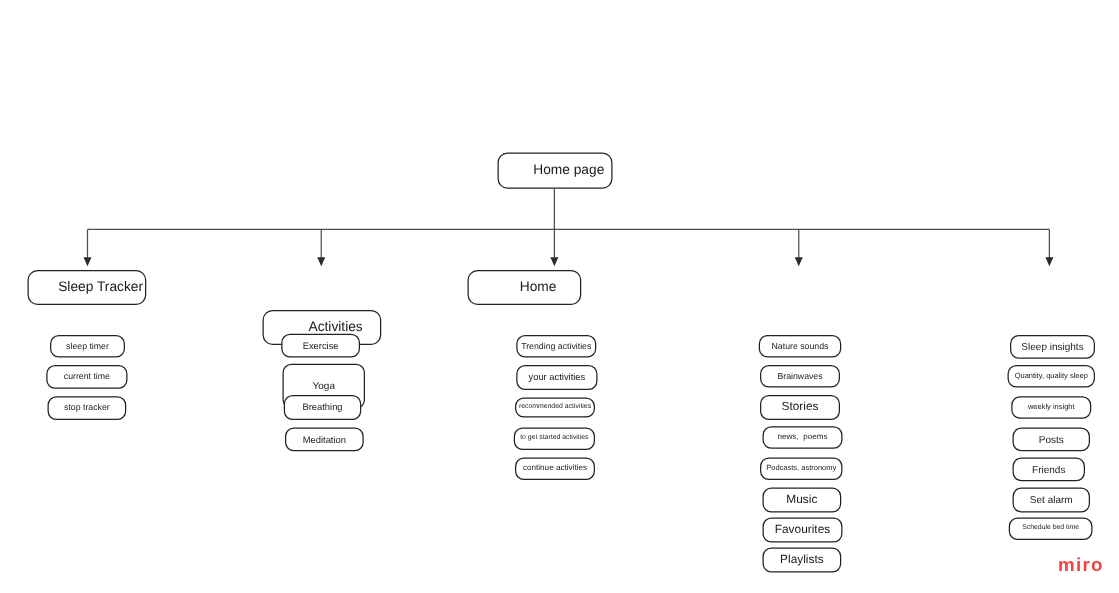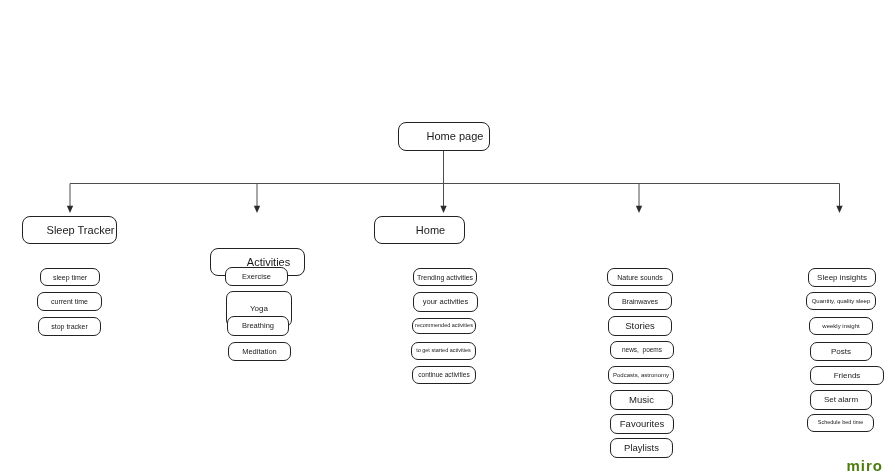--- a/index.html
+++ b/index.html
@@ -36,22 +36,22 @@
   .t95{ font-size:9.5px; }
   .t8 { font-size:8px;  }
   .t75{ font-size:7.5px;}
   .t7 { font-size:7px;  }
   .t65{ font-size:6.5px;}
   .t6 { font-size:6px;  }
   .t55{ font-size:5.5px;}
   .watermark{
     position:absolute;
     right:12px;
-    bottom:0;
-    color:#4d7c0f;
+    bottom:13px;
+    color:#ef4444;
     font-size:15px;
     font-weight:700;
     letter-spacing:1px;
   }
 </style>
 </head>
 <body>
 
 <div class="board">
 
@@ -157,21 +157,21 @@
   </div>
   <div class="node t6" style="left:806px;top:292px;width:70px;height:18px;">
     <span>Quantity, quality sleep</span>
   </div>
   <div class="node t6" style="left:809px;top:317px;width:64px;height:18px;">
     <span>weekly insight</span>
   </div>
   <div class="node t8" style="left:810px;top:342px;width:62px;height:19px;">
     <span>Posts</span>
   </div>
-  <div class="node t8" style="left:810px;top:366px;width:74px;height:19px;">
+  <div class="node t8" style="left:810px;top:366px;width:58px;height:19px;">
     <span>Friends</span>
   </div>
   <div class="node t8" style="left:810px;top:390px;width:62px;height:20px;">
     <span>Set alarm</span>
   </div>
   <div class="node t55" style="left:807px;top:414px;width:67px;height:18px;">
     <span>Schedule bed time</span>
   </div>
 
   <div class="watermark">miro</div>

